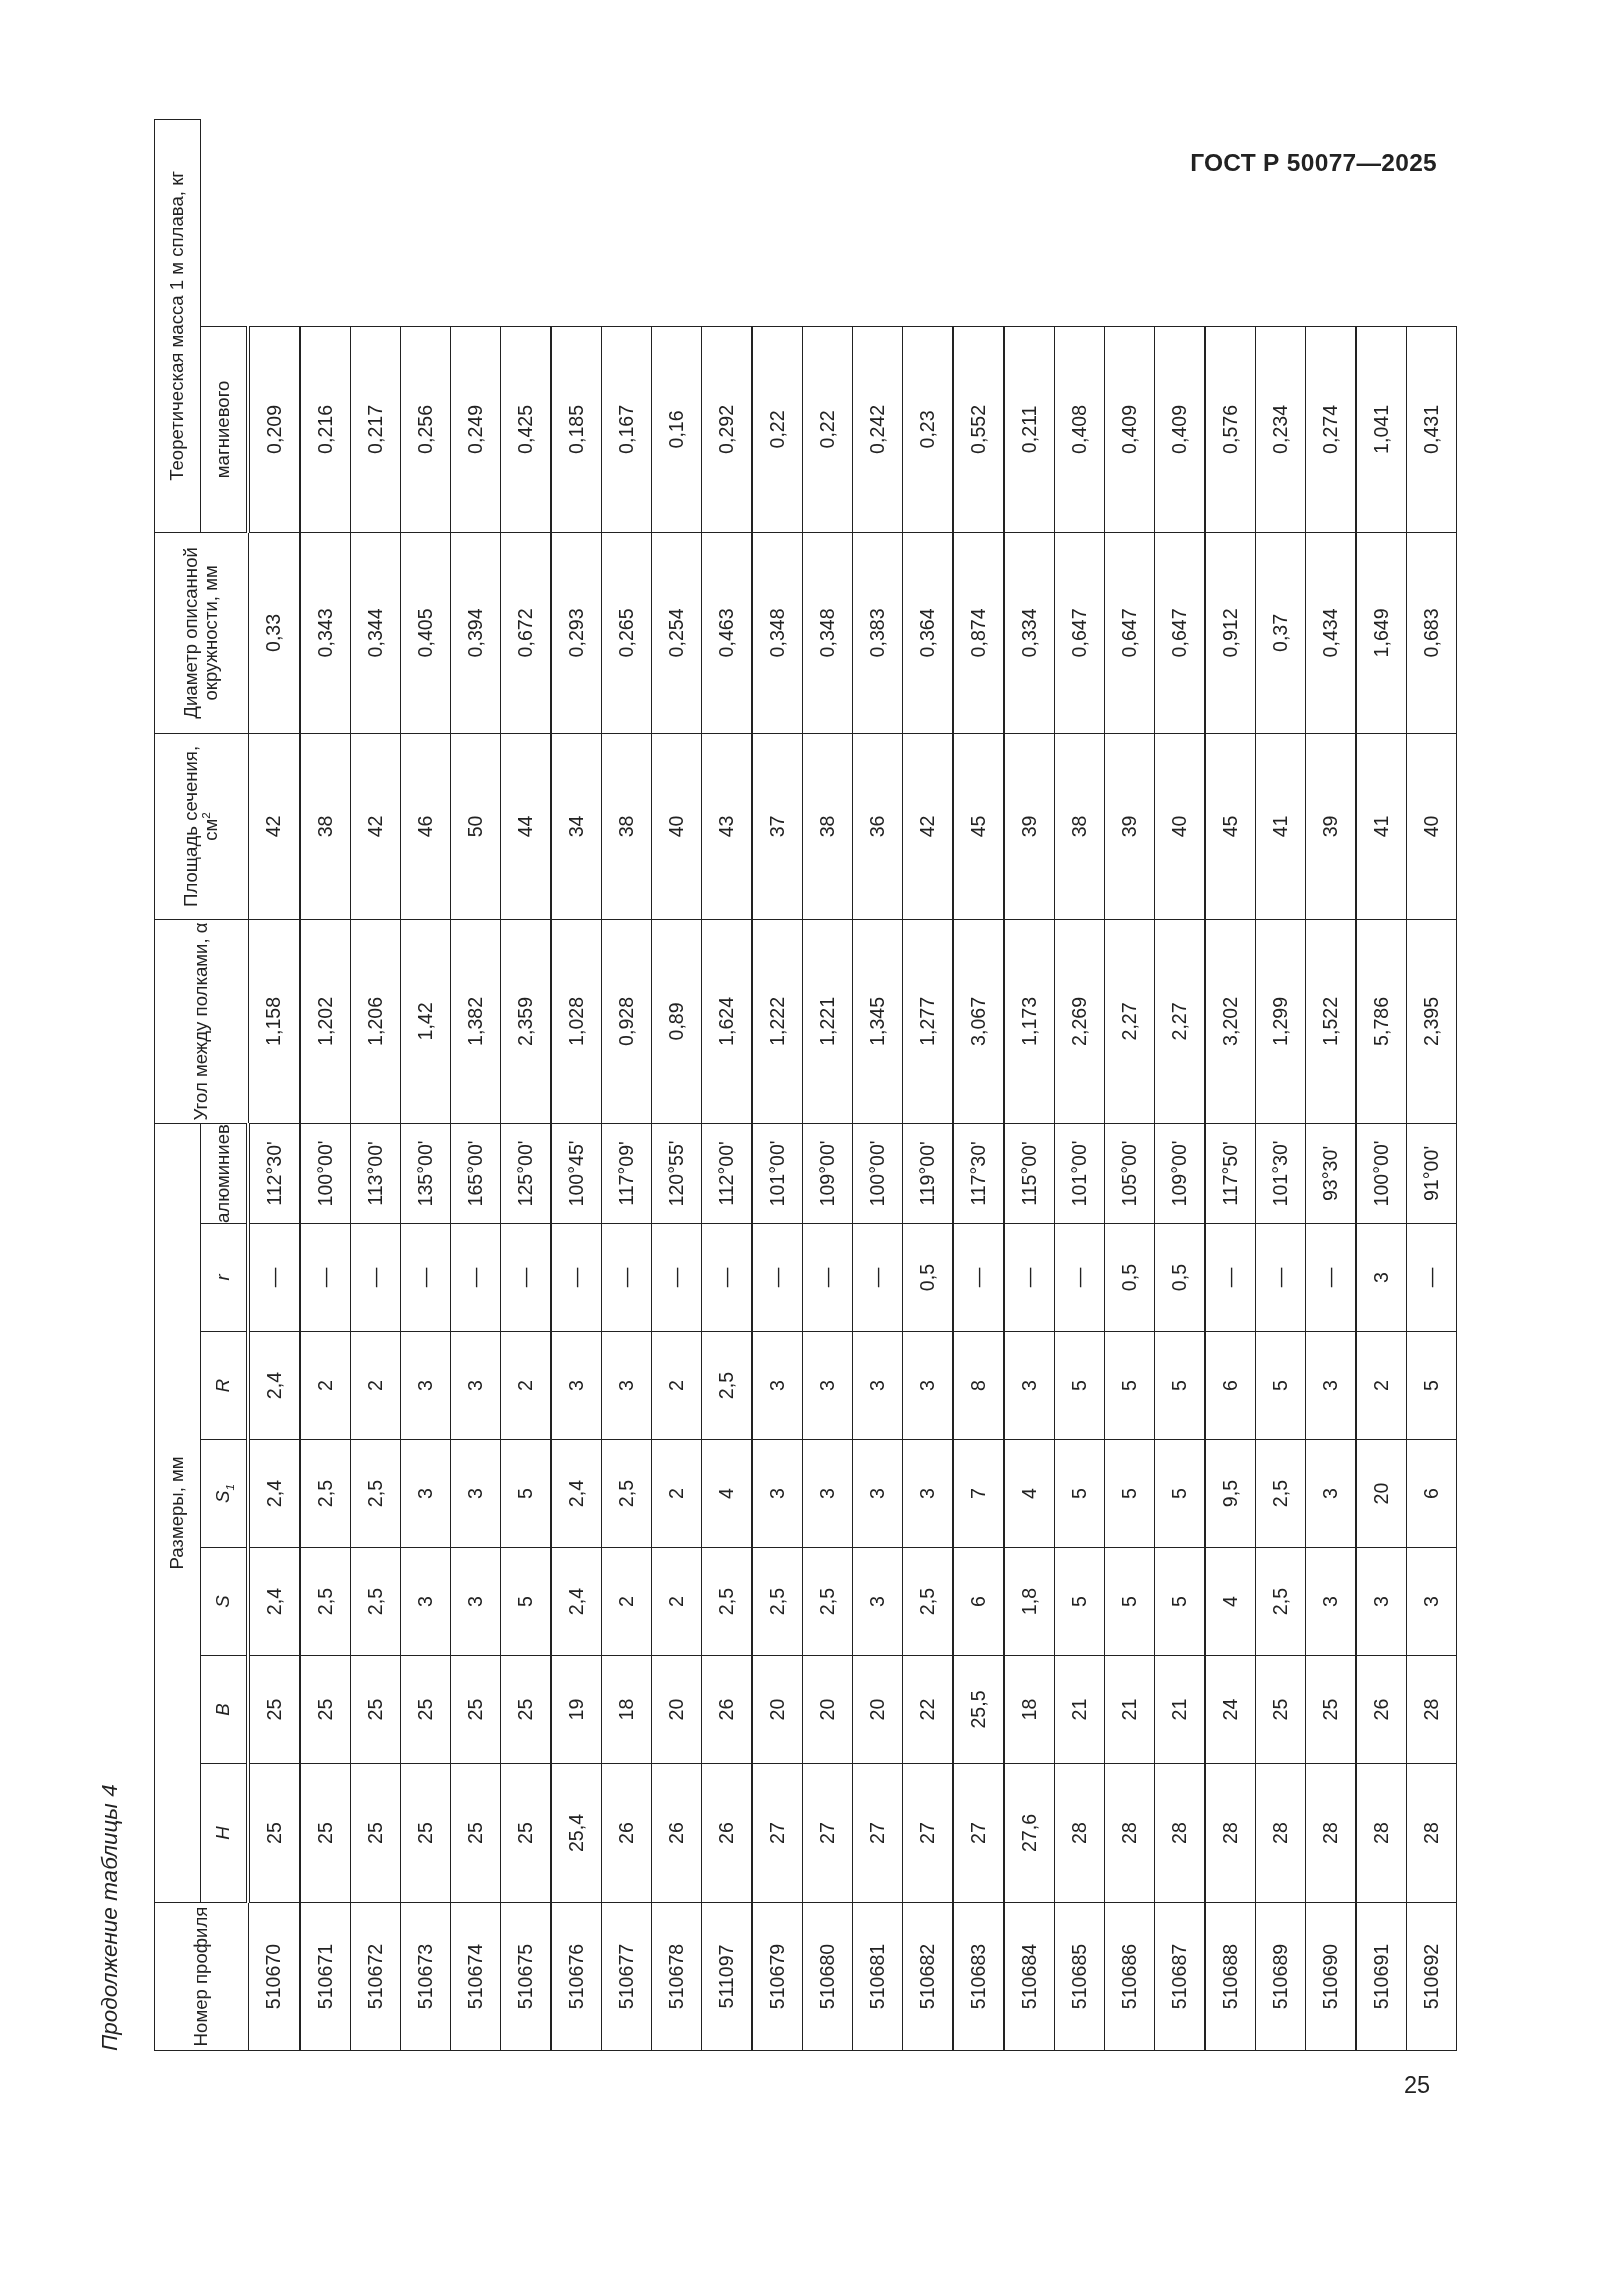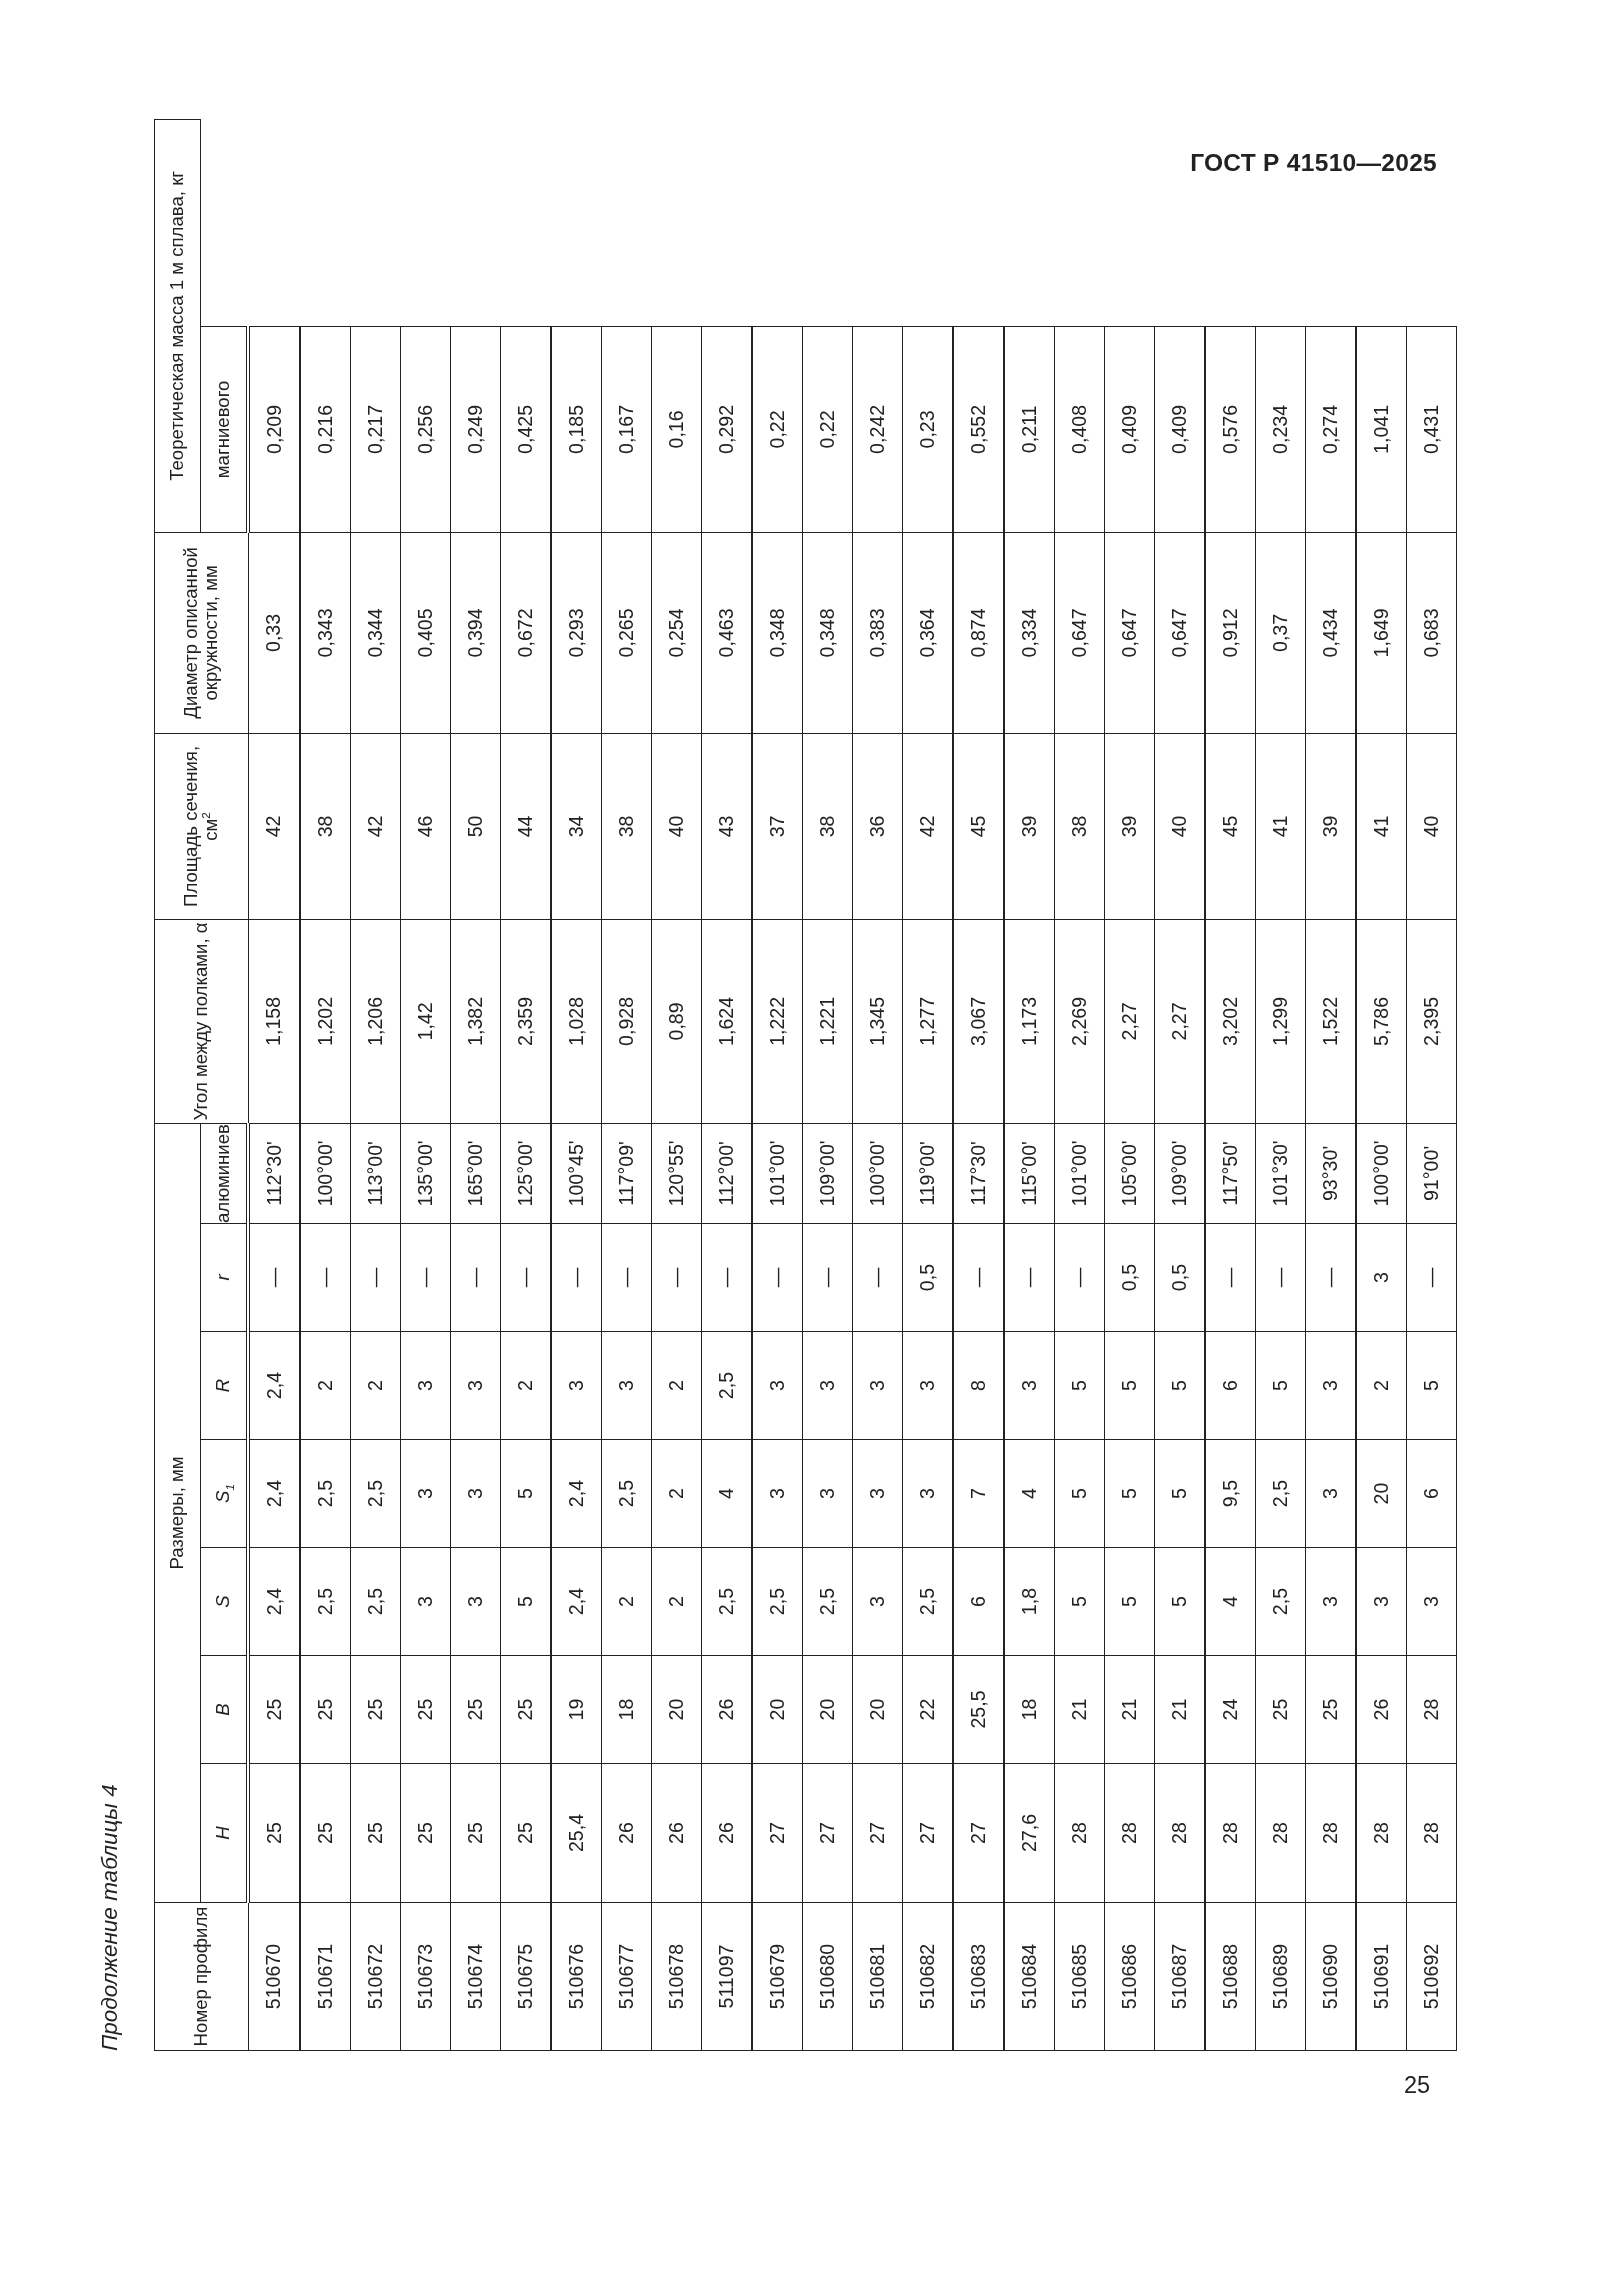--- a/index.html
+++ b/index.html
@@ -21,21 +21,21 @@
   tr.hdr2 th { height:45px; border-bottom:4.9px double #222; }
   tbody td { height:49px; }
   tbody tr.grp td { border-bottom:2.5px solid #222; }
   .ital { font-style:italic; font-family:"Liberation Sans", sans-serif; }
   sup { font-size:11.8px; vertical-align:super; line-height:0; }
   sub { font-size:11.8px; vertical-align:sub; line-height:0; }
 </style>
 </head>
 <body>
 
-<div class="doc-code">ГОСТ Р 41510—2025</div>
+<div class="doc-code">ГОСТ Р 50077—2025</div>
 
 <div class="caption">Продолжение таблицы 4</div>
 
 <div class="table-wrap">
   <table>
     <colgroup>
       <col style="width:148px">
         <col style="width:139px">
         <col style="width:108px">
         <col style="width:108px">

